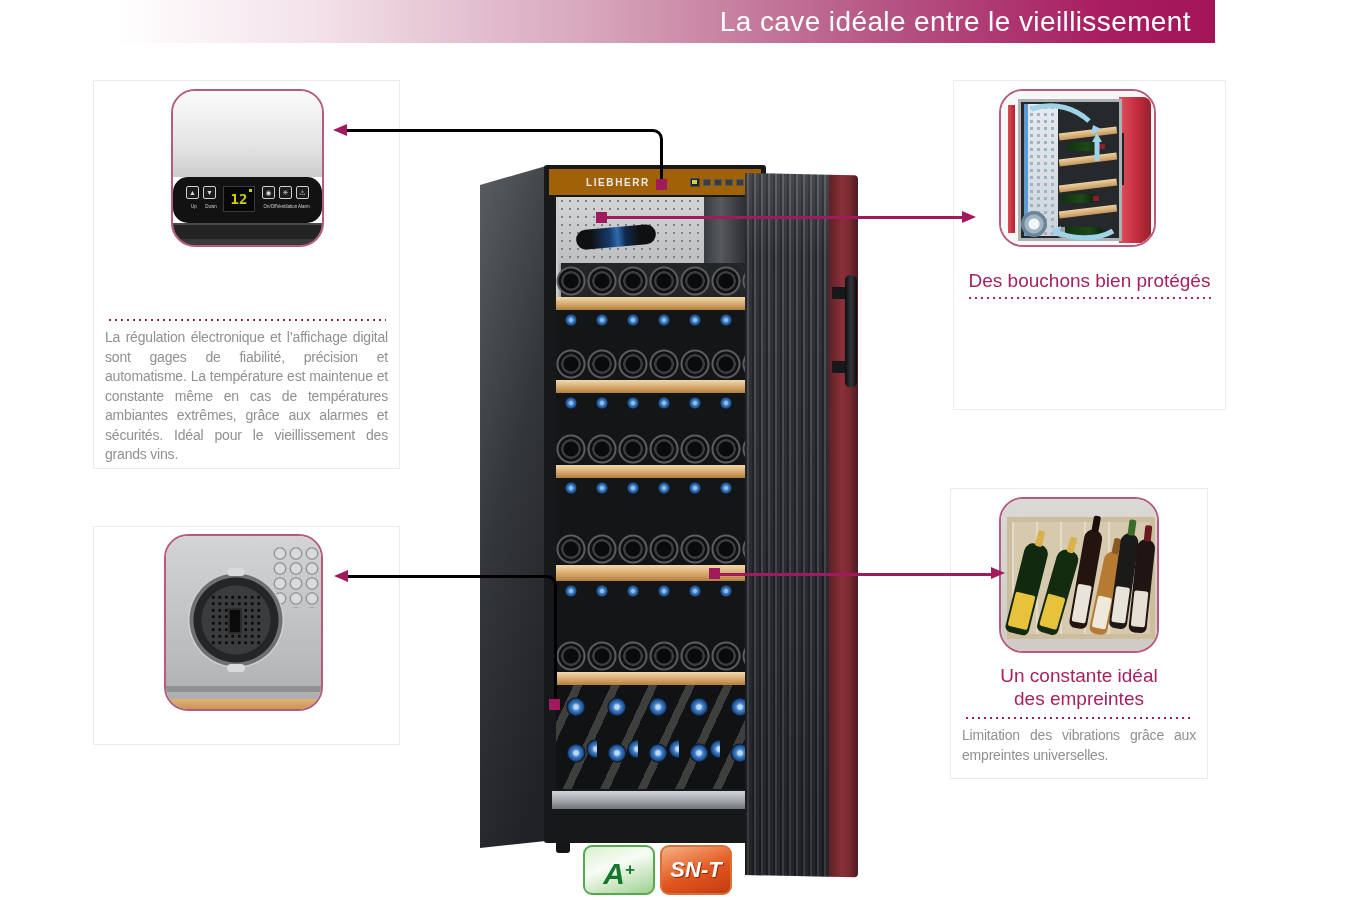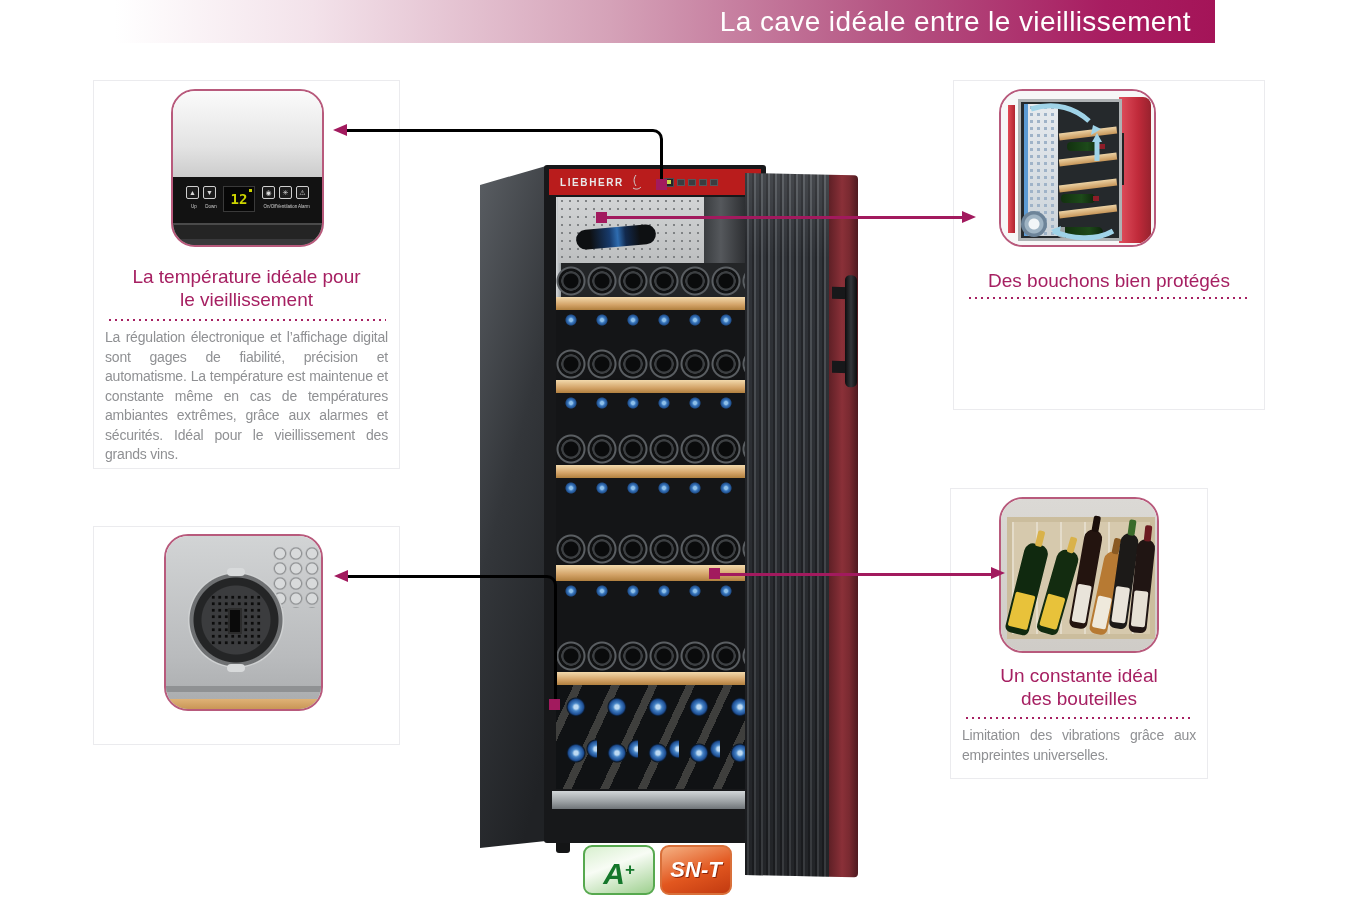--- a/index.html
+++ b/index.html
@@ -24,21 +24,21 @@
   .card-title{position:absolute;width:100%;text-align:center;color:var(--accent);
     font-size:19px;line-height:23px;}
   .dotted{position:absolute;left:13px;right:13px;height:4px;
     background-image:radial-gradient(circle 1.4px,var(--accent) 95%,transparent 100%);
     background-size:6px 4px;background-repeat:repeat-x;}
   .card-body{position:absolute;left:11px;right:11px;color:var(--body-gray);
     font-size:14px;letter-spacing:-.2px;line-height:19.5px;text-align:justify;}
 
   #card-temp{left:93px;top:80px;width:307px;height:389px;}
   #img-temp{left:77px;top:8px;width:153px;height:158px;}
-  #card-corks{left:953px;top:80px;width:312px;height:330px;}
+  #card-corks{left:953px;top:80px;width:273px;height:330px;}
   #img-corks{left:45px;top:8px;width:157px;height:158px;}
   #card-odors{left:93px;top:526px;width:307px;height:219px;}
   #img-odors{left:70px;top:7px;width:159px;height:177px;}
   #card-storage{left:950px;top:488px;width:258px;height:291px;}
   #img-storage{left:48px;top:8px;width:160px;height:156px;}
 
   
   .conn{border-color:var(--line);}
   #conn-tl{left:347px;top:129px;width:316px;height:54px;border-top:3px solid;border-right:3px solid;border-top-right-radius:10px;}
   #conn-bl{left:347px;top:575px;width:210px;height:128px;border-top:3px solid;border-right:3px solid;border-top-right-radius:10px;}
@@ -52,22 +52,22 @@
   .sq{width:11px;height:11px;background:var(--line);}
   #sq-tl{left:656px;top:179px;}#sq-tr{left:596px;top:212px;}
   #sq-bl{left:549px;top:699px;}#sq-br{left:709px;top:568px;}
 
   
   #cabinet{left:480px;top:163px;width:392px;height:720px;}
   #cab-side{left:0;top:0;width:66px;height:690px;
     background:linear-gradient(105deg,#5a5e63,#33363a 45%,#202225 90%);
     clip-path:polygon(0 22px,100% 3px,100% 678px,0 685px);}
   #cab-frame{left:64px;top:2px;width:222px;height:678px;background:#17181a;border-radius:3px;}
-  #cab-header{position:absolute;left:5px;top:4px;right:5px;height:26px;background:#b91c1c;
-    display:flex;align-items:center;}
+  #cab-header{position:absolute;left:5px;top:4px;right:5px;height:26px;background:#a16207;
+    display:flex;align-items:center;padding-left:26px;}
   #brand{font-size:10px;font-weight:bold;color:#e9e9e9;letter-spacing:1.6px;margin-left:11px;}
   .mini-btn{width:8px;height:7px;background:#3a3d40;border:1px solid #55585b;margin-left:3px;}
   #mini-display{width:10px;height:9px;background:#222426;border:1px solid #4a4d50;margin-left:8px;
     display:flex;align-items:center;justify-content:center;}
   #mini-led{width:5px;height:4px;background:#c7d34a;}
 
   #cab-interior{position:absolute;left:12px;top:32px;width:190px;height:592px;background:#232527;overflow:hidden;}
   #wall-left{position:absolute;left:0;top:0;width:5px;height:100%;background:linear-gradient(90deg,#d7dadc,#9aa0a3);}
   #alu{position:absolute;left:2px;top:0;width:146px;height:66px;
     background-image:radial-gradient(circle 1.1px,#7f8284 95%,transparent 100%),linear-gradient(180deg,#d2d4d5,#bdbfc0);
@@ -109,21 +109,21 @@
   #door-red{position:absolute;left:84px;top:0;width:29px;height:100%;border-radius:0 4px 4px 0;
     background:linear-gradient(90deg,#5f2026,#8a3038 45%,#7a2a31 70%,#4e1a20);}
   .hmount{position:absolute;left:87px;width:18px;height:12px;background:#17181a;}
   #hm1{top:112px;}#hm2{top:186px;}
   #hbar{position:absolute;left:100px;top:100px;width:12px;height:112px;border-radius:5px;
     background:linear-gradient(90deg,#0c0d0e,#33363a 50%,#0c0d0e);}
 
   
   
   #tp-top{position:absolute;left:0;top:0;width:100%;height:56%;background:linear-gradient(180deg,#fbfbfb,#e3e3e3 65%,#cccccc);}
-  #tp-panel{position:absolute;left:0;top:56%;width:100%;height:30%;background:#121212;display:flex;align-items:flex-start;justify-content:center;gap:4px;padding-top:9px;}
+  #tp-panel{position:absolute;left:0;top:56%;width:100%;height:30%;background:#121212;display:flex;align-items:flex-start;justify-content:center;gap:4px;padding-top:9px;border-radius:15px;}
   .tp-btn{width:13px;height:13px;border:1px solid #cfcfcf;border-radius:2px;background:#1c1c1c;color:#d8d8d8;
     font-size:7px;line-height:11px;text-align:center;position:relative;}
   .tp-lab{position:absolute;top:14px;left:-6px;width:26px;text-align:center;font-size:4.5px;color:#cfcfcf;}
   #tp-display{width:32px;height:26px;background:#070707;border:1px solid #3a3a3a;margin:0 3px;position:relative;
     color:#ccd400;font-family:"DejaVu Sans Mono",monospace;font-weight:bold;font-size:14px;text-align:center;line-height:25px;}
   #tp-display::after{content:"";position:absolute;right:2px;top:2px;width:3px;height:3px;background:#ccd400;}
   #tp-bottom{position:absolute;left:0;top:86%;width:100%;height:14%;background:#242424;
     border-top:2px solid #4a4a4a;box-shadow:inset 0 -6px 0 #39393b;}
 
   
@@ -190,24 +190,20 @@
     <div id="tp-panel">
       <div class="tp-btn"><span>▲</span><span class="tp-lab">Up</span></div>
       <div class="tp-btn"><span>▼</span><span class="tp-lab">Down</span></div>
       <div id="tp-display">12</div>
       <div class="tp-btn"><span>◉</span><span class="tp-lab">On/Off</span></div>
       <div class="tp-btn"><span>✳</span><span class="tp-lab">Ventilation</span></div>
       <div class="tp-btn"><span>⚠</span><span class="tp-lab">Alarm</span></div>
     </div>
     <div id="tp-bottom"></div>
   </div>
-  <div class="card-title" style="top:184px">
-    <div>La température idéale pour</div>
-    <div>le vieillissement</div>
-  </div>
   <div class="dotted" style="top:237px"></div>
   <div class="card-body" style="top:247px">La régulation électronique et l’affichage digital sont gages de fiabilité, précision et automatisme. La température est maintenue et constante même en cas de températures ambiantes extrêmes, grâce aux alarmes et sécurités. Idéal pour le vieillissement des grands vins.</div>
 </div>
 
 <div class="abs card" id="card-corks">
   <div class="card-img" id="img-corks">
     <div id="ck-bg"></div>
     <div id="ck-redstrip"></div>
     <div id="ck-door"></div>
     <div id="ck-handle"></div>
@@ -270,21 +266,21 @@
       <span class="neck" style="background:#3a6b2a"></span>
         <span class="label" style="background:#e9e4da"></span>
     </div>
     <div class="bottle" style="left:132px;top:40px;width:18px;height:94px;transform:rotate(6deg);background:#201513">
       <span class="neck" style="background:#6b1a20"></span>
         <span class="label" style="background:#e6e0d4"></span>
     </div>
   </div>
   <div class="card-title" style="top:175px">
     <div>Un constante idéal</div>
-    <div>des bouteilles</div>
+    <div>des empreintes</div>
   </div>
   <div class="dotted" style="top:227px"></div>
   <div class="card-body" style="top:237px">Limitation des vibrations grâce aux empreintes universelles.</div>
 </div>
 
 <div class="abs" id="cabinet">
   <div class="abs" id="cab-side"></div>
   <div class="abs" id="cab-frame">
     <div id="cab-header">
       <span id="brand">LIEBHERR</span>

